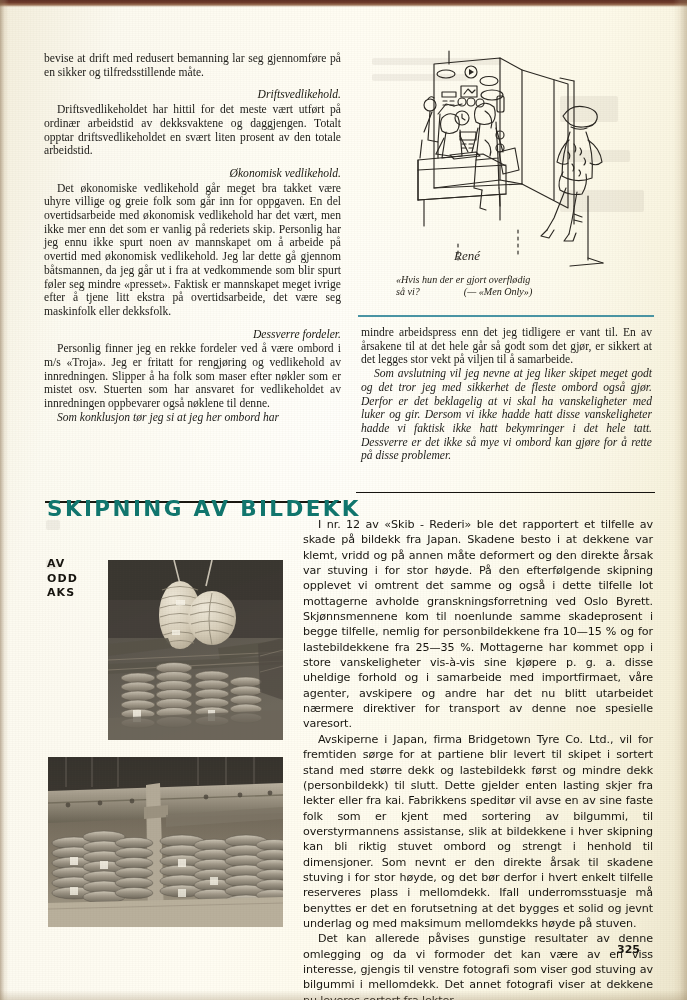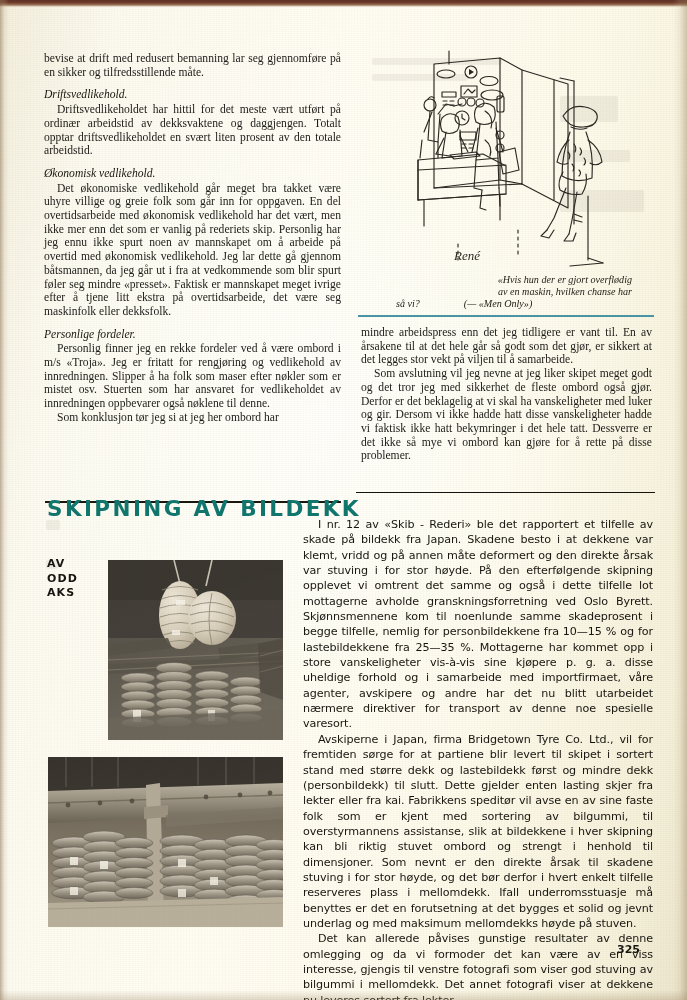--- a/index.html
+++ b/index.html
@@ -68,27 +68,27 @@
   .serif-body {
     font-family: "Liberation Serif", serif;
     font-size: 11.6px;
     line-height: 13.7px;
     text-align: justify;
     color: #1b1a17;
     -webkit-font-smoothing: none;
   }
   .serif-body p { margin: 0; }
   .serif-body p.indent { text-indent: 13px; }
-  .serif-body p + p { margin-top: 0; }
+  .serif-body p + p { margin-top: 0; font-style: italic; }
 
   .sub-head {
     font-family: "Liberation Serif", serif;
     font-style: italic;
     font-size: 11.6px;
-    text-align: left;
+    text-align: right;
     color: #17160f;
     margin: 9px 0 1px 0;
   }
 
   
   .cartoon-block {
     position: absolute;
     left: 358px;
     top: 48px;
     width: 296px;
@@ -102,21 +102,20 @@
   }
   .cartoon-frame svg { display: block; }
   .cartoon-caption {
     font-family: "Liberation Serif", serif;
     font-style: italic;
     font-size: 10.1px;
     line-height: 12.2px;
     color: #232019;
     padding: 4px 0 0 38px;
     width: 236px;
-    text-align: right;
   }
   .cartoon-caption .src { padding-left: 44px; }
   .rule-teal {
     position: absolute;
     left: 358px;
     top: 315px;
     width: 296px;
     height: 2px;
     background: #3f8fa0;
     opacity: 0.95;
@@ -227,21 +226,21 @@
 
   <div class="col col-left-top serif-body">
     <p>bevise at drift med redusert bemanning lar seg gjennomføre på en sikker og tilfredsstillende måte.</p>
 
     <div class="sub-head">Driftsvedlikehold.</div>
     <p class="indent">Driftsvedlikeholdet har hittil for det meste vært utført på ordinær arbeidstid av dekksvaktene og daggjengen. Totalt opptar driftsvedlikeholdet en svært liten prosent av den totale arbeidstid.</p>
 
     <div class="sub-head">Økonomisk vedlikehold.</div>
     <p class="indent">Det økonomiske vedlikehold går meget bra takket være uhyre villige og greie folk som går inn for oppgaven. En del overtidsarbeide med økonomisk vedlikehold har det vært, men ikke mer enn det som er vanlig på rederiets skip. Personlig har jeg ennu ikke spurt noen av mannskapet om å arbeide på overtid med økonomisk vedlikehold. Jeg lar dette gå gjennom båtsmannen, da jeg går ut i fra at vedkommende som blir spurt føler seg mindre «presset». Faktisk er mannskapet meget ivrige efter å tjene litt ekstra på overtidsarbeide, det være seg maskinfolk eller dekksfolk.</p>
 
-    <div class="sub-head">Personlige fordeler.</div>
+    <div class="sub-head">Dessverre fordeler.</div>
     <p class="indent">Personlig finner jeg en rekke fordeler ved å være ombord i m/s «Troja». Jeg er fritatt for rengjøring og vedlikehold av innredningen. Slipper å ha folk som maser efter nøkler som er mistet osv. Stuerten som har ansvaret for vedlikeholdet av innredningen oppbevarer også nøklene til denne.</p>
     <p class="indent">Som konklusjon tør jeg si at jeg her ombord har</p>
   </div>
 
   <div class="cartoon-block">
     <div class="cartoon-frame">
       <svg width="296" height="222" viewBox="0 0 296 222" xmlns="http://www.w3.org/2000/svg">
         <g fill="none" stroke="#2a2722" stroke-width="1.15" stroke-linecap="round" stroke-linejoin="round">
 
           <path d="M91 3 L91 16"></path>
@@ -332,21 +331,20 @@
           <path d="M216 96 q3 4 1 8 M222 100 q3 4 0 7 M210 104 q3 3 1 7 M226 110 q3 4 0 7 M214 116 q3 3 1 7 M221 122 q3 3 0 6"></path>
 
           <path d="M100 196 L100 212" stroke-dasharray="3 4"></path>
           <path d="M160 182 L160 206" stroke-dasharray="3 4"></path>
         </g>
         <text x="96" y="212" font-family="Liberation Serif, serif" font-style="italic" font-size="13" fill="#2a2722">René</text>
       </svg>
     </div>
     <div class="cartoon-caption">
       <div>«Hvis hun der er gjort overflødig</div>
-      <div>av en maskin, hvilken chanse har</div>
       <div style="display:flex;">
         <span>så vi?</span>
         <span class="src">(— «Men Only»)</span>
       </div>
     </div>
   </div>
 
   <div class="rule-teal"></div>
 
   <div class="col col-right-top serif-body">

